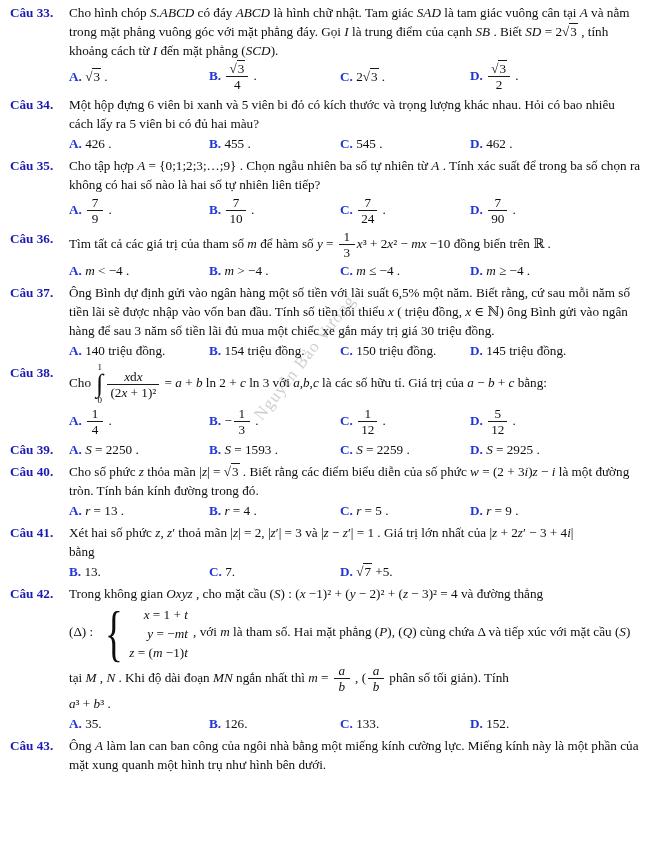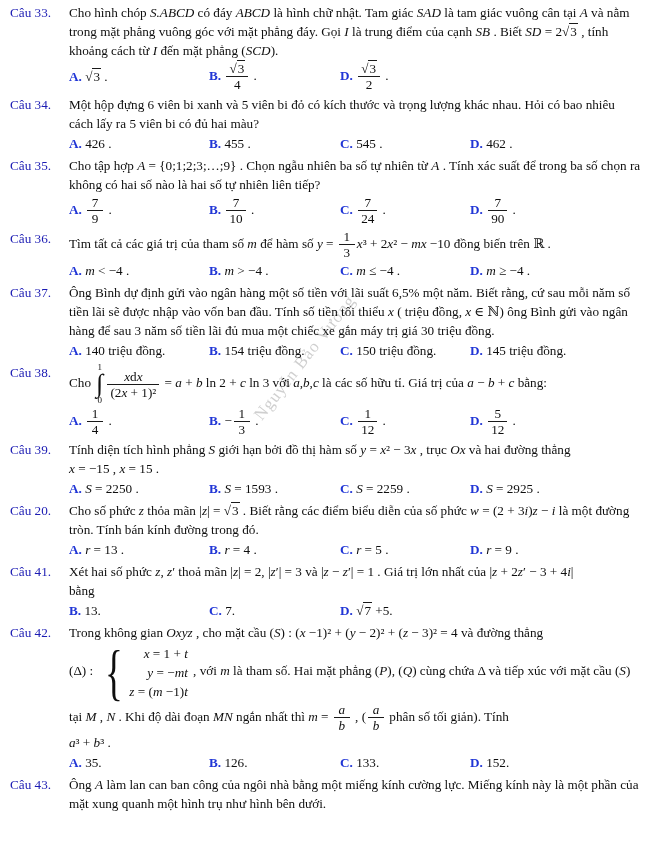--- a/index.html
+++ b/index.html
@@ -9,21 +9,21 @@
     font-size:13.2px;color:#0e0e0e;position:relative;
   }
   .page{position:relative;width:650px;height:848px;padding:3px 8px 0 10px;box-sizing:border-box;}
   .watermark{
     position:absolute;left:205px;top:348px;width:200px;text-align:center;
     transform:rotate(-52deg);color:#a9a9a9;opacity:.55;font-size:17px;
     z-index:0;pointer-events:none;letter-spacing:1px;
   }
   #questions{position:relative;z-index:1;}
   .q{position:relative;padding-left:59px;margin-bottom:3px;}
-  .qlabel{position:absolute;left:0;top:0;font-weight:normal;color:var(--label-color,#1b1bb3);white-space:nowrap;line-height:19px;}
+  .qlabel{position:absolute;left:0;top:0;font-weight:bold;color:var(--label-color,#1b1bb3);white-space:nowrap;line-height:19px;}
   .qbody{line-height:19px;}
   i{font-style:italic;}
   .frac{display:inline-block;vertical-align:middle;text-align:center;margin:0 2px;}
   .frac .num{display:block;border-bottom:1px solid #1a1a1a;line-height:15px;padding:0 3px;min-width:10px;}
   .frac .den{display:block;line-height:15px;padding:0 3px;}
   .sqrt{white-space:nowrap;}
   .sqrt .rad{border-top:1px solid #1a1a1a;padding:0 1px;}
   .intg{display:inline-flex;flex-direction:column;align-items:center;vertical-align:middle;margin:0 2px;line-height:1;}
   .intg .lim{font-size:9px;line-height:9px;}
   .intg .isign{font-size:26px;line-height:24px;}
@@ -40,20 +40,21 @@
 
 <div class="page">
   <div class="watermark">Nguyễn Bảo Vương</div>
   <div id="questions">
       <div class="q">
         <span class="qlabel">Câu 33.</span>
         <div class="qbody">Cho hình chóp <i>S.ABCD</i> có đáy <i>ABCD</i> là hình chữ nhật. Tam giác <i>SAD</i> là tam giác vuông cân tại <i>A</i> và nằm trong mặt phẳng vuông góc với mặt phẳng đáy. Gọi <i>I</i> là trung điểm của cạnh <i>SB</i> . Biết <i>SD</i> = 2<span class="sqrt"><span>√</span><span class="rad">3</span></span> , tính khoảng cách từ <i>I</i> đến mặt phẳng (<i>SCD</i>).</div>
         <div class="opts">
           <span class="opt"><span class="okey">A.</span> <span class="sqrt"><span>√</span><span class="rad">3</span></span> .</span>
           <span class="opt"><span class="okey">B.</span> <span class="frac"><span class="num"><span class="sqrt"><span>√</span><span class="rad">3</span></span></span><span class="den">4</span></span> .</span>
+          <span class="opt"><span class="okey">C.</span> 2<span class="sqrt"><span>√</span><span class="rad">3</span></span> .</span>
           <span class="opt"><span class="okey">D.</span> <span class="frac"><span class="num"><span class="sqrt"><span>√</span><span class="rad">3</span></span></span><span class="den">2</span></span> .</span>
         </div>
       </div>
       <div class="q">
         <span class="qlabel">Câu 34.</span>
         <div class="qbody">Một hộp đựng 6 viên bi xanh và 5 viên bi đỏ có kích thước và trọng lượng khác nhau. Hỏi có bao nhiêu cách lấy ra 5 viên bi có đủ hai màu?</div>
         <div class="opts">
           <span class="opt"><span class="okey">A.</span> 426 .</span>
           <span class="opt"><span class="okey">B.</span> 455 .</span>
           <span class="opt"><span class="okey">C.</span> 545 .</span>
@@ -99,30 +100,29 @@
           </span><span class="frac"><span class="num"><i>x</i>d<i>x</i></span><span class="den">(2<i>x</i> + 1)²</span></span> = <i>a</i> + <i>b</i> ln 2 + <i>c</i> ln 3 với <i>a</i>,<i>b</i>,<i>c</i> là các số hữu tỉ. Giá trị của <i>a</i> − <i>b</i> + <i>c</i> bằng:</div>
         <div class="opts">
           <span class="opt"><span class="okey">A.</span> <span class="frac"><span class="num">1</span><span class="den">4</span></span> .</span>
           <span class="opt"><span class="okey">B.</span> −<span class="frac"><span class="num">1</span><span class="den">3</span></span> .</span>
           <span class="opt"><span class="okey">C.</span> <span class="frac"><span class="num">1</span><span class="den">12</span></span> .</span>
           <span class="opt"><span class="okey">D.</span> <span class="frac"><span class="num">5</span><span class="den">12</span></span> .</span>
         </div>
       </div>
       <div class="q">
         <span class="qlabel">Câu 39.</span>
-        <div class="qbody">Tính diện tích hình phẳng <i>S</i> giới hạn bởi đồ thị hàm số <i>y</i> = <i>x</i>² − 3<i>x</i> , trục <i>Ox</i> và hai đường thẳng<br><i>x</i> = −15 , <i>x</i> = 15 .</div>
         <div class="opts">
           <span class="opt"><span class="okey">A.</span> <i>S</i> = 2250 .</span>
           <span class="opt"><span class="okey">B.</span> <i>S</i> = 1593 .</span>
           <span class="opt"><span class="okey">C.</span> <i>S</i> = 2259 .</span>
           <span class="opt"><span class="okey">D.</span> <i>S</i> = 2925 .</span>
         </div>
       </div>
       <div class="q">
-        <span class="qlabel">Câu 20.</span>
+        <span class="qlabel">Câu 40.</span>
         <div class="qbody">Cho số phức <i>z</i> thỏa mãn |<i>z</i>| = <span class="sqrt"><span>√</span><span class="rad">3</span></span> . Biết rằng các điểm biểu diễn của số phức <i>w</i> = (2 + 3<i>i</i>)<i>z</i> − <i>i</i> là một đường tròn. Tính bán kính đường trong đó.</div>
         <div class="opts">
           <span class="opt"><span class="okey">A.</span> <i>r</i> = 13 .</span>
           <span class="opt"><span class="okey">B.</span> <i>r</i> = 4 .</span>
           <span class="opt"><span class="okey">C.</span> <i>r</i> = 5 .</span>
           <span class="opt"><span class="okey">D.</span> <i>r</i> = 9 .</span>
         </div>
       </div>
       <div class="q">
         <span class="qlabel">Câu 41.</span>

